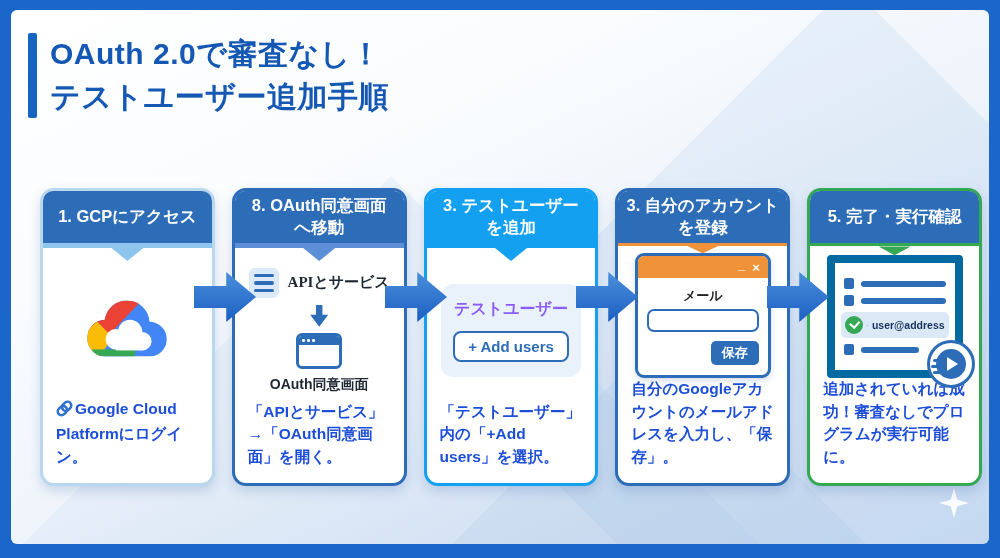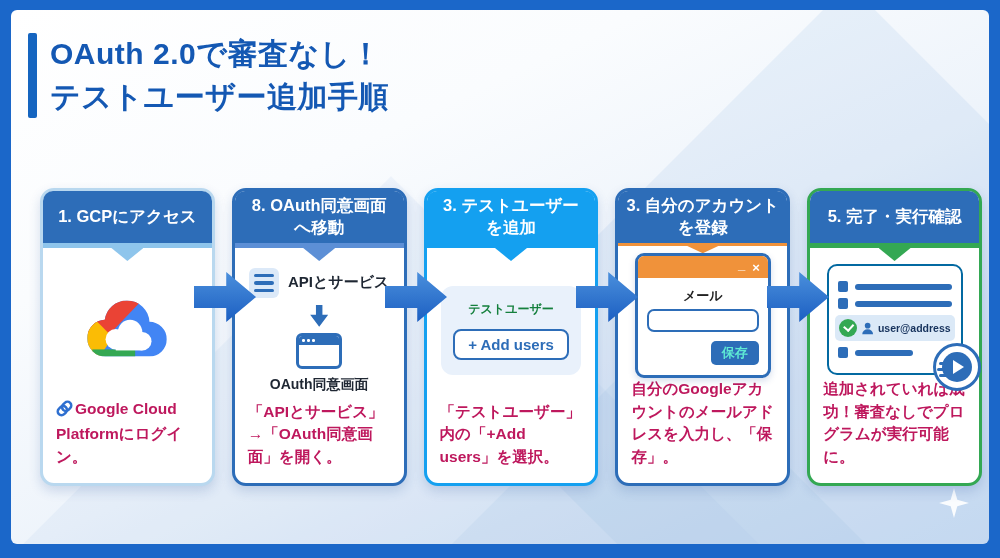--- a/index.html
+++ b/index.html
@@ -23,65 +23,65 @@
   
   .steps{ position:absolute; left:29px; top:146px; width:942px; height:287px; display:flex; gap:17px;margin-top:32px; }
   .card{ width:178px; height:298px; background:#ffffff; border:3px solid var(--border,#2d6db8); border-radius:14px;
          display:flex; flex-direction:column; box-shadow:0 5px 12px rgba(25,70,150,.18); overflow:visible; }
   .card-header{ background:var(--header-bg,#2d6db8); color:#fff; font-weight:bold; font-size:16.5px; text-align:center;
                 min-height:52px; display:flex; flex-direction:column; justify-content:center; line-height:1.32;
                 border-radius:10px 10px 0 0; padding:4px 4px; }
   .accent-strip{ height:5px; background:var(--accent,#8ec5ec); }
   .notch{ width:32px; height:13px; background:var(--accent,#8ec5ec); clip-path:polygon(0 0,100% 0,50% 100%); align-self:center; }
   .graphic{ flex:1; display:flex; flex-direction:column; align-items:center; justify-content:center; position:relative; }
-  .caption{ padding:0 13px 15px; font-size:15.5px; font-weight:bold; color:#be185d; line-height:1.45; text-align:left; overflow-wrap:anywhere; }
+  .caption{ padding:0 13px 15px; font-size:15.5px; font-weight:bold; color:#1d4ed8; line-height:1.45; text-align:left; overflow-wrap:anywhere; }
 
   
   .arrow{ position:absolute; top:262px; width:62px; height:50px; z-index:6;
           background:linear-gradient(180deg,#4a8fdc 0%,#1c5fc2 100%);
           clip-path:polygon(0 28%,52% 28%,52% 0,100% 50%,52% 100%,52% 72%,0 72%);
           filter:drop-shadow(0 2px 2px rgba(10,40,100,.25)); }
 
   
   .link-icon{ display:inline-block; vertical-align:-3px; margin-right:2px; }
 
   
-  .menu-row{ display:flex; align-items:center; gap:9px; }
+  .menu-row{ display:flex; align-items:center; gap:9px;font-family:Liberation Serif, serif; }
   .menu-icon{ width:30px; height:30px; background:#dce9f8; border-radius:6px; display:flex; flex-direction:column;
               justify-content:center; gap:4px; padding:0 5px; }
   .menu-icon i{ display:block; height:3.5px; background:#2d6db8; border-radius:2px; }
   .menu-label{ font-size:15px; font-weight:bold; color:#1f2733; }
   .down-arrow{ width:18px; height:22px; background:#2d6db8; margin:7px auto 6px;
                clip-path:polygon(32% 0,68% 0,68% 45%,100% 45%,50% 100%,0 45%,32% 45%); }
   .browser-icon{ width:46px; height:36px; border:3px solid #2d6db8; border-radius:6px; background:#fff; overflow:hidden; margin:0 auto; }
   .browser-top{ height:9px; background:#2d6db8; display:flex; align-items:center; gap:2.5px; padding-left:3px; }
   .browser-top i{ width:2.5px; height:2.5px; background:#fff; border-radius:50%; }
   .window-label{ font-size:14px; font-weight:bold; color:#1f2733; text-align:center; margin-top:7px; }
 
   
   .panel{ background:#e9f1fb; border-radius:12px; padding:15px 12px; display:flex; flex-direction:column; align-items:center; gap:11px; }
-  .panel-title{ font-size:12px; font-weight:bold; color:#15803d; }
+  .panel-title{ font-size:16px; font-weight:bold; color:#8b5cf6; }
   .add-btn{ background:#fff; border:2px solid #2d6db8; border-radius:8px; color:#2d6db8; font-weight:bold; font-size:15px;
             padding:5px 13px; font-family:inherit; cursor:pointer; }
 
   
   .dialog{ width:136px; border:3px solid #2d6db8; border-radius:9px; background:#fff; overflow:hidden;
            box-shadow:0 3px 7px rgba(25,70,150,.18); }
   .dialog-titlebar{ height:22px; background:#f0923a; display:flex; justify-content:flex-end; align-items:center; gap:7px;
                     padding:0 8px; color:#fff; font-weight:bold; font-size:13px; }
   .dialog-titlebar .min{ margin-bottom:5px; }
   .dialog-body{ padding:9px 9px 10px; }
   .email-label{ font-size:13px; font-weight:bold; color:#222;text-align:center; }
   .email-input{ width:100%; height:23px; border:2px solid #2d6db8; border-radius:7px; margin-top:4px; background:#fff; }
   .save-row{ display:flex; justify-content:flex-end; margin-top:9px; }
-  .save-btn{ background:#2d6db8; color:#5eead4; font-size:13px; font-weight:bold; border:0; border-radius:5px;
+  .save-btn{ background:#2d6db8; color:#ffffff; font-size:13px; font-weight:bold; border:0; border-radius:5px;
              padding:3px 11px; font-family:inherit; cursor:pointer; }
 
   
-  .list-panel{ width:136px; background:#fff; border:2px solid #0369a1; border-radius:10px; padding:9px 9px; position:relative; }
+  .list-panel{ width:136px; background:#fff; border:8px solid #0369a1; border-radius:4px; padding:9px 9px; position:relative; }
   .list-row{ display:flex; align-items:center; gap:7px; margin:6px 0; }
   .sq{ width:10px; height:11px; background:#2d6db8; border-radius:2px; flex:0 0 auto; }
   .ln{ height:6px; background:#2d6db8; border-radius:3px; flex:1; }
   .ln.short{ flex:0 0 58px; }
   .hl-row{ background:#dbe9f7; border-radius:5px; padding:4px 4px; display:flex; align-items:center; gap:4px; margin:6px -3px; }
   .check{ width:18px; height:18px; background:#34a853; border-radius:50%; position:relative; flex:0 0 auto; }
   .check::after{ content:""; position:absolute; left:5px; top:4px; width:7px; height:4.5px;
                  border-left:2.5px solid #fff; border-bottom:2.5px solid #fff; transform:rotate(-48deg); }
   .email-text{ font-size:10.5px; font-weight:bold; color:#16325c; white-space:nowrap; }
   .play-badge{ position:absolute; right:-20px; bottom:-18px; width:48px; height:48px; background:#fff;

